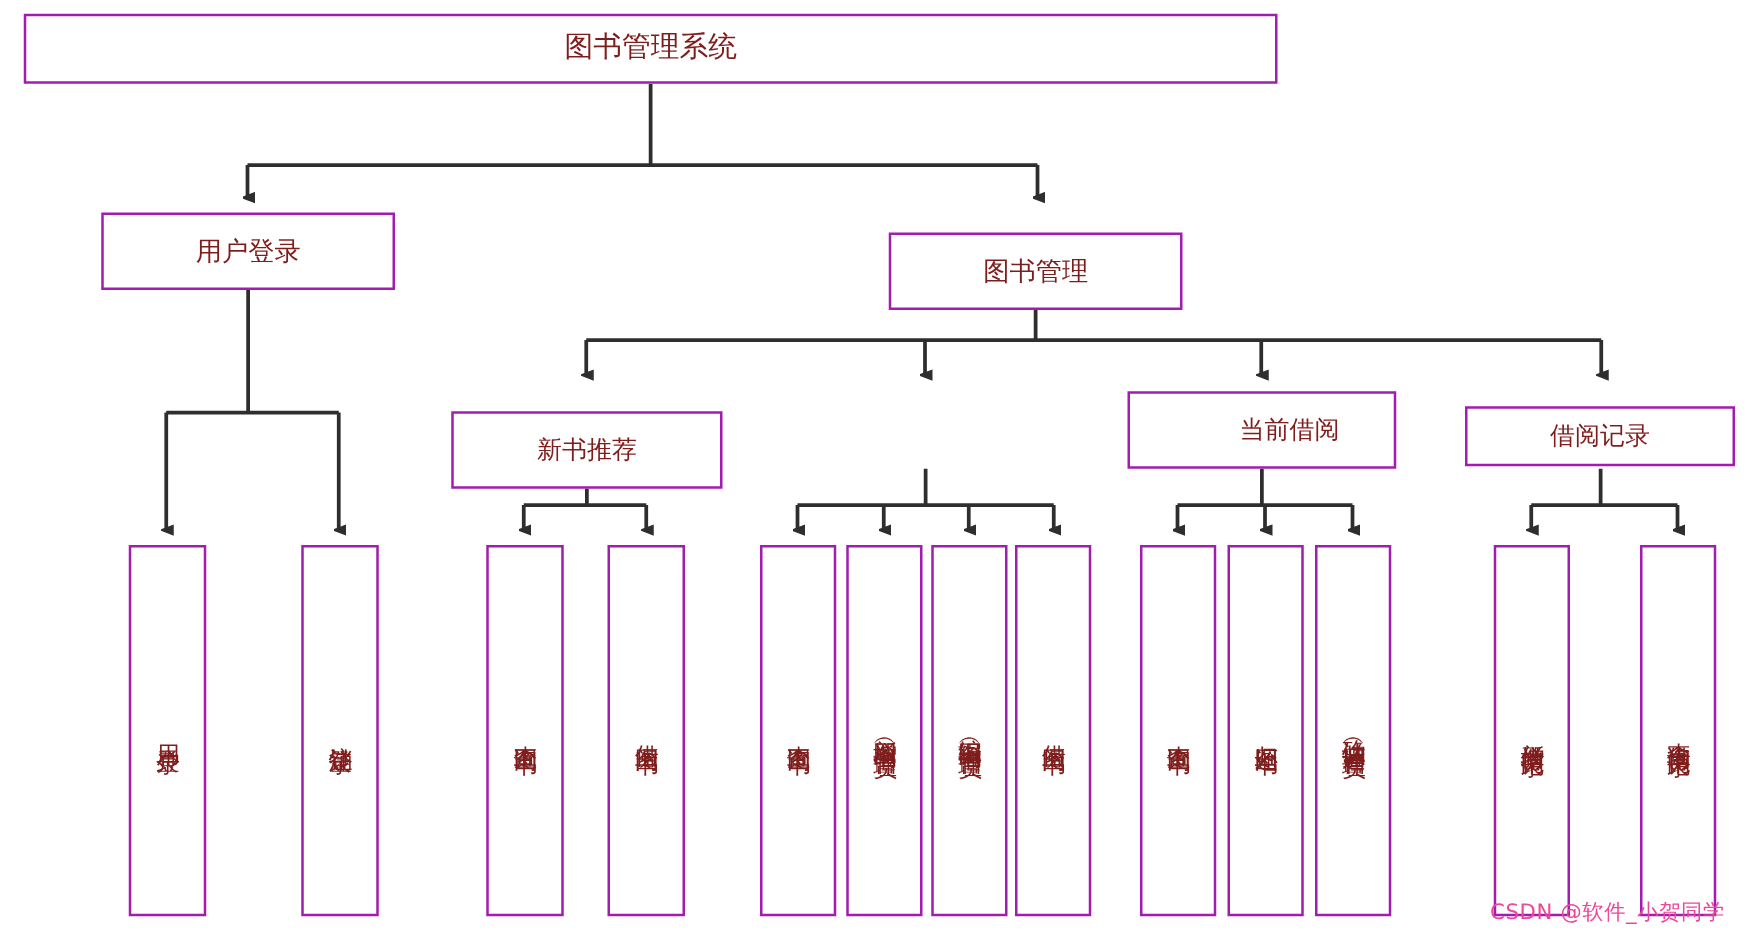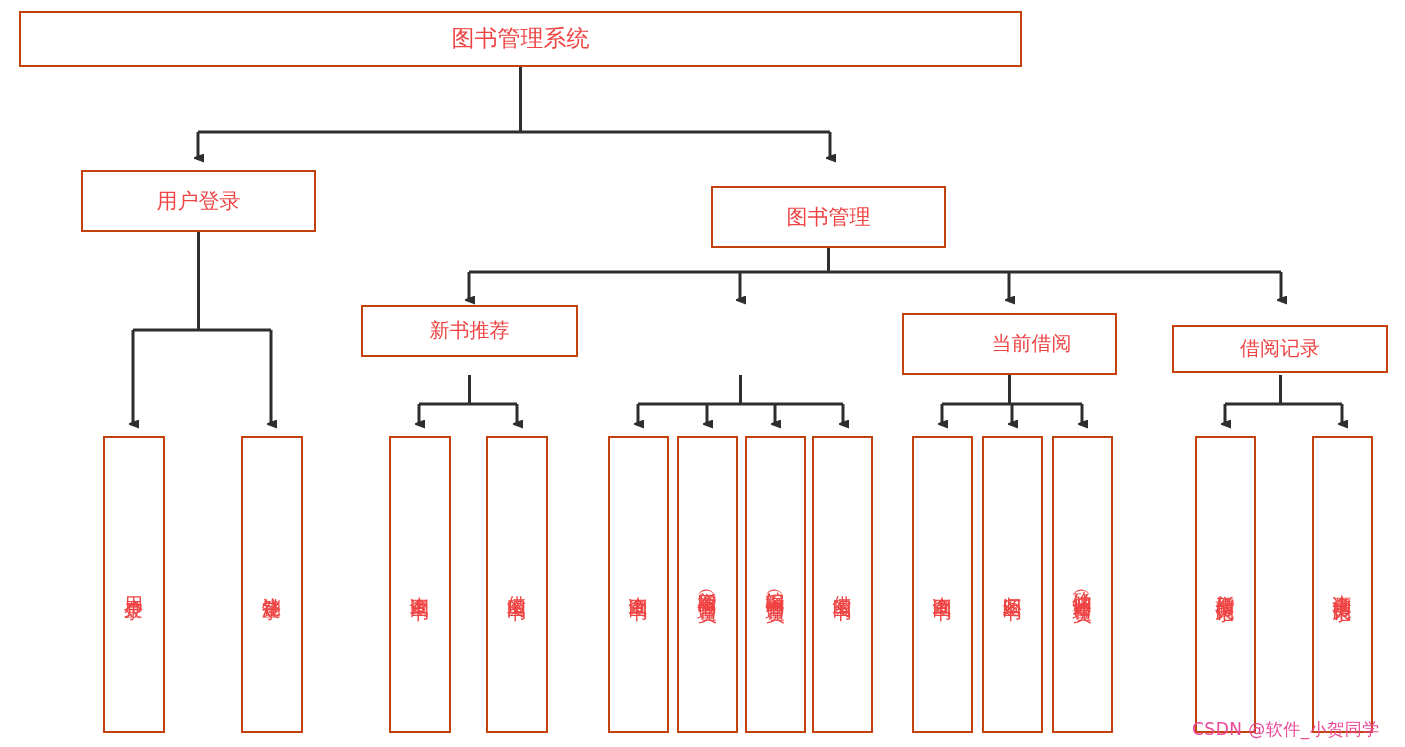--- a/index.html
+++ b/index.html
@@ -22,25 +22,25 @@
     left: 0;
     top: 0;
     width: 1405px;
     height: 747px;
     pointer-events: none;
   }
   .node {
     position: absolute;
     box-sizing: border-box;
     background: #ffffff;
-    border: 2px solid #c2410c;
+    border: 2px solid #a21caf;
     display: flex;
     align-items: center;
     justify-content: center;
-    color: #ef4444;
+    color: #7f1d1d;
   }
   .node.root {
     border-width: 2px;
   }
   .node .label {
     display: block;
     text-align: center;
     line-height: 1.18;
     white-space: nowrap;
   }
@@ -128,21 +128,21 @@
     <span class="label">图书管理系统</span>
   </div>
 
   <div class="node lvl1" style="left:81px; top:170px; width:235px; height:62px;">
     <span class="label">用户登录</span>
   </div>
   <div class="node lvl1" style="left:711px; top:186px; width:235px; height:62px;">
     <span class="label">图书管理</span>
   </div>
 
-  <div class="node lvl2" style="left:361px; top:305px; width:217px; height:52px;">
+  <div class="node lvl2" style="left:361px; top:329px; width:217px; height:62px;">
     <span class="label">新书推荐</span>
   </div>
   <div class="node lvl2" style="left:902px; top:313px; width:215px; height:62px;padding-left:44px;">
     <span class="label">当前借阅</span>
   </div>
   <div class="node lvl2" style="left:1172px; top:313px; width:216px; height:48px;margin-top:12px;">
     <span class="label">借阅记录</span>
   </div>
 
   <div class="node leaf vertical" style="left:103px; top:436px; width:62px; height:297px;">

